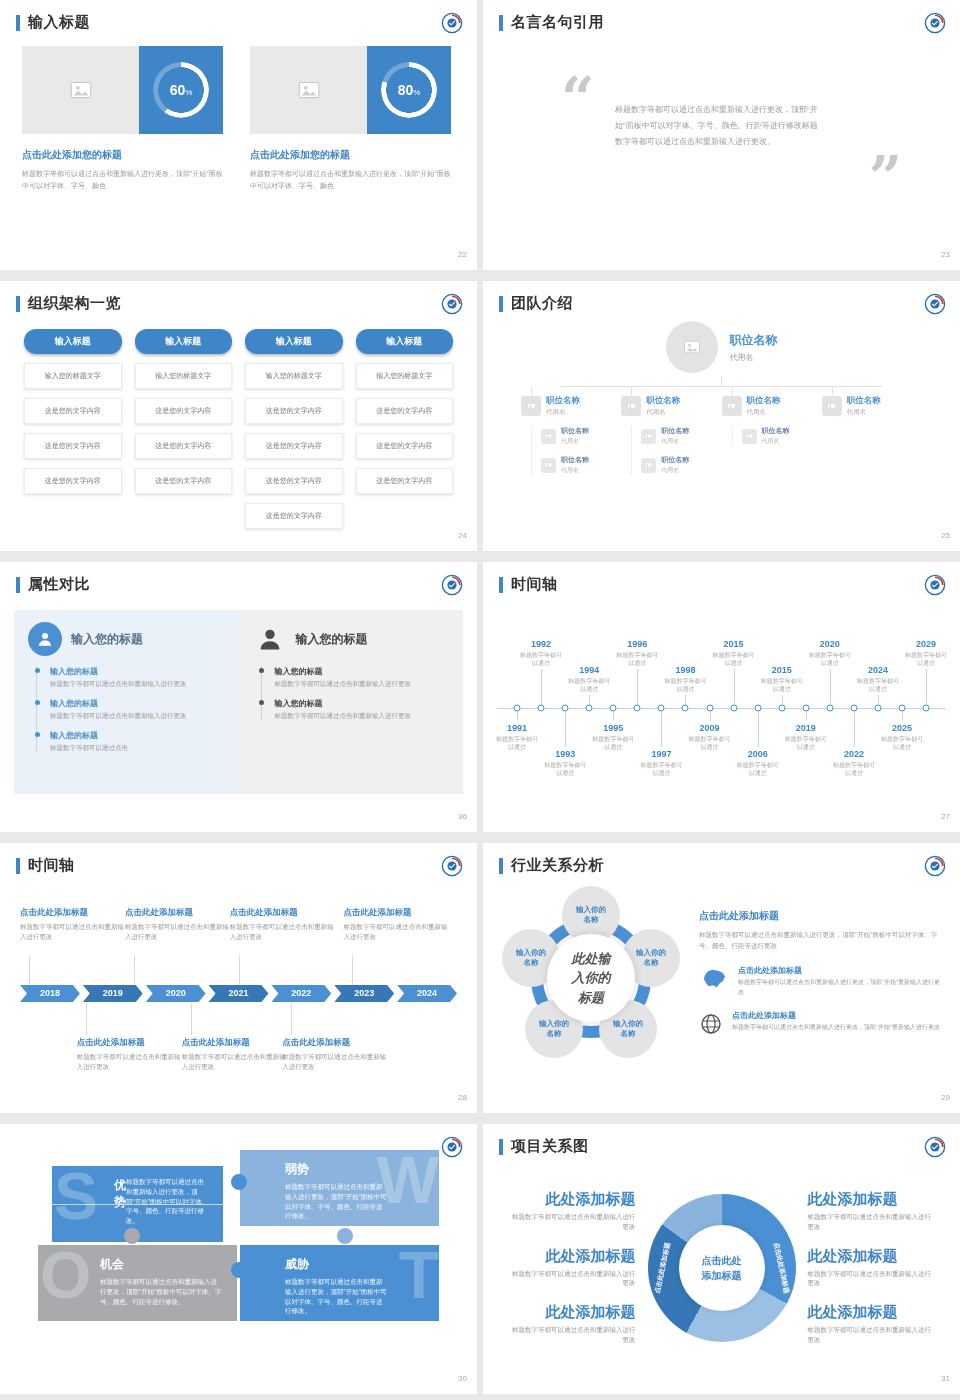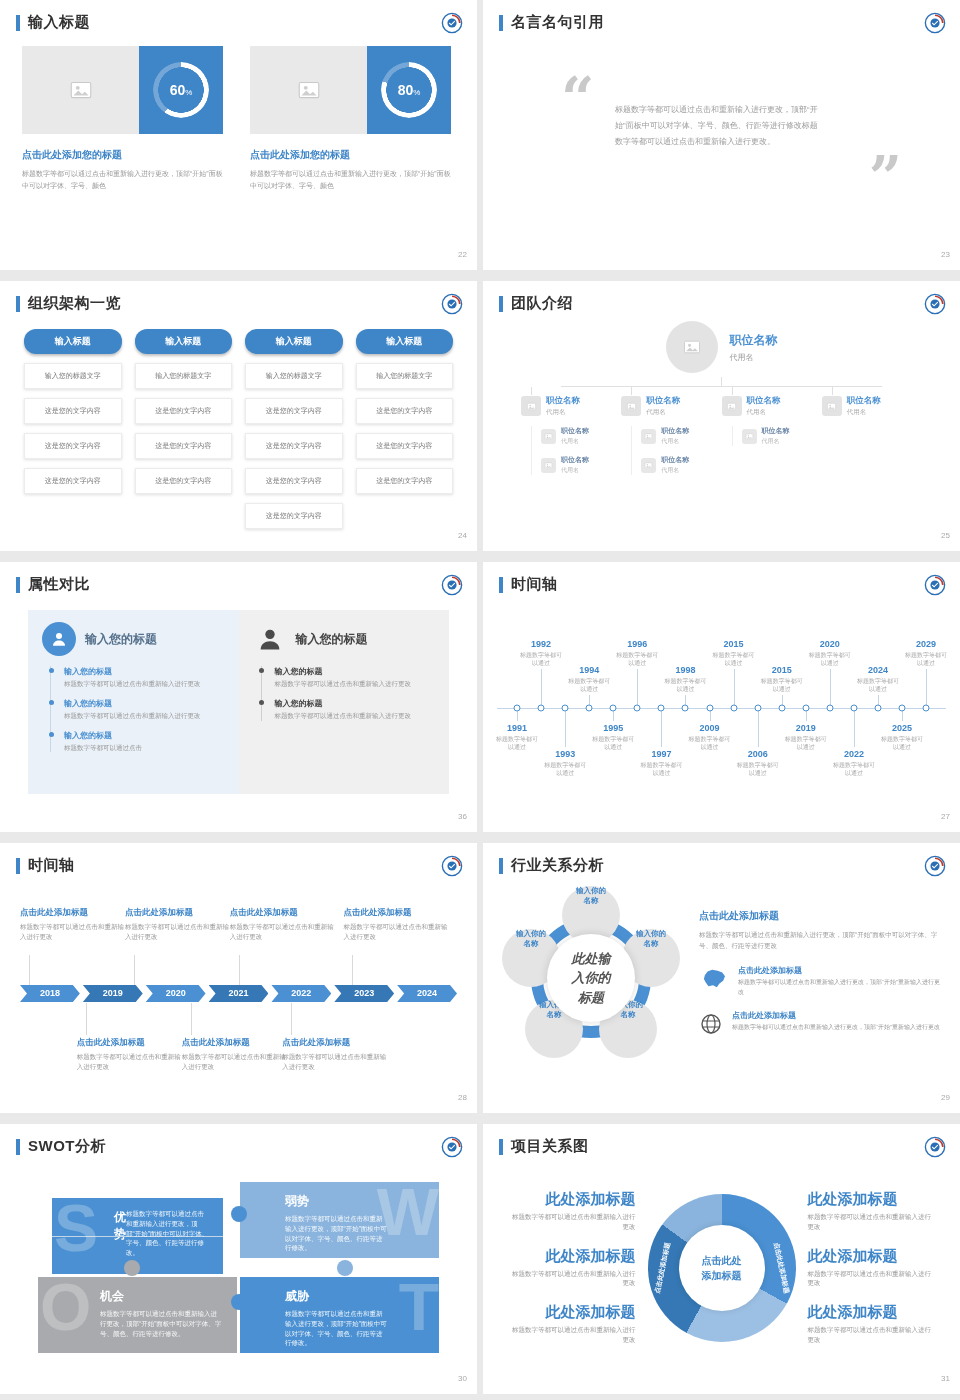--- a/index.html
+++ b/index.html
@@ -58,21 +58,21 @@
   .av-xs{width:15px;height:15px;background:#e7e7e7;border-radius:3px;display:flex;align-items:center;justify-content:center;flex:none;}
   .av-xs svg{width:9px;height:9px;}
   .bt{color:#4a90d2;font-weight:bold;font-size:8.5px;}
   .bn{color:#aaa;font-size:6.5px;margin-top:1px;}
   .branch-subs{margin-left:10px;border-left:1px solid #eee;}
   .sub{display:flex;align-items:center;gap:5px;margin:9px 0 0 9px;}
   .st{color:#6b87a8;font-weight:bold;font-size:7px;}
   .sn{color:#b5b5b5;font-size:6px;margin-top:1px;}
 
   
-  .s26-wrap{display:flex;padding:16px 28px 0;}
+  .s26-wrap{display:flex;padding:16px 14px 0;}
   .panel26{flex:1;padding:12px 14px;height:160px;box-sizing:content-box;}
   .panel26.pl{background:#eaf1f8;}
   .panel26.pr{background:#f0f0f0;}
   .p26-head{display:flex;align-items:center;gap:9px;margin-bottom:10px;}
   .p26-circle{width:34px;height:34px;border-radius:50%;background:#4a90d2;display:flex;align-items:center;justify-content:center;flex:none;color:#fff;}
   .p26-circle svg{width:18px;height:18px;}
   .p26-dark{width:34px;height:34px;display:flex;align-items:center;justify-content:center;flex:none;color:#4a4a4a;}
   .p26-dark svg{width:28px;height:28px;}
   .p26-title{font-size:12px;font-weight:bold;color:#55718c;}
   .panel26.pr .p26-title{color:#444;}
@@ -114,21 +114,21 @@
   .years28{position:absolute;left:0;right:0;top:106px;display:flex;gap:3px;}
   .year-pill{flex:1;height:17px;line-height:17px;text-align:center;color:#fff;font-size:9px;font-weight:bold;background:#4a90d2;
     clip-path:polygon(0 0,calc(100% - 7px) 0,100% 50%,calc(100% - 7px) 100%,0 100%,7px 50%);}
   .year-pill:nth-child(even){background:#3578b5;}
   .b28-0{left:13%;top:158px;}.b28-1{left:37%;top:158px;}.b28-2{left:60%;top:158px;}
 
   
   .s29{display:flex;padding:10px 16px 0 14px;}
   .gear{position:relative;width:188px;height:186px;flex:none;}
   .gear-ring{position:absolute;left:34px;top:33px;width:96px;height:96px;border:12px solid #4a90d2;border-radius:50%;}
-  .petal{position:absolute;width:58px;height:58px;border-radius:50%;background:#e4e4e4;display:flex;justify-content:center;text-align:center;}
+  .petal{position:absolute;width:58px;height:58px;border-radius:50%;background:#e4e4e4;display:flex;align-items:center;justify-content:center;text-align:center;}
   .petal span{font-size:7.5px;font-weight:bold;color:#3f86c8;width:36px;line-height:1.3;}
   .petal:nth-child(2){left:65px;top:1px;}
   .petal:nth-child(3){left:5px;top:44px;}
   .petal:nth-child(4){left:125px;top:44px;}
   .petal:nth-child(5){left:28px;top:115px;}
   .petal:nth-child(6){left:102px;top:115px;}
   .gear-center{position:absolute;left:50px;top:49px;width:88px;height:88px;background:#fff;border-radius:50%;box-shadow:0 0 8px rgba(0,0,0,.14);display:flex;align-items:center;justify-content:center;text-align:center;}
   .gear-center span{font-size:13px;font-weight:bold;color:#555;width:40px;line-height:1.5;font-style:italic;}
   .r29{flex:1;padding:24px 2px 0 14px;}
   .r29-title{font-size:10px;font-weight:bold;color:#3f86c8;}
@@ -746,24 +746,20 @@
               <div class="t">点击此处添加标题</div>
               <div class="b">标题数字等都可以通过点击和重新输入进行更改，顶部“开始”重新输入进行更改</div>
             </span>
         </div>
       </div>
     </div>
     <span class="pnum">29</span>
   </section>
 
   <section class="slide">
-    <header class="shead">
-      <span class="sbar"></span>
-      <h2 class="stitle">SWOT分析</h2>
-    </header>
     <span class="slogo"><svg>
           <use href="#i-logo"></use>
         </svg></span>
     <div class="s30">
       <div class="piece tl">
         <span class="letter">S</span>
         <div class="label">优势</div>
         <div class="pbody">标题数字等都可以通过点击和重新输入进行更改，顶部“开始”面板中可以对字体、字号、颜色、行距等进行修改。</div>
       </div>
       <div class="piece tr">

